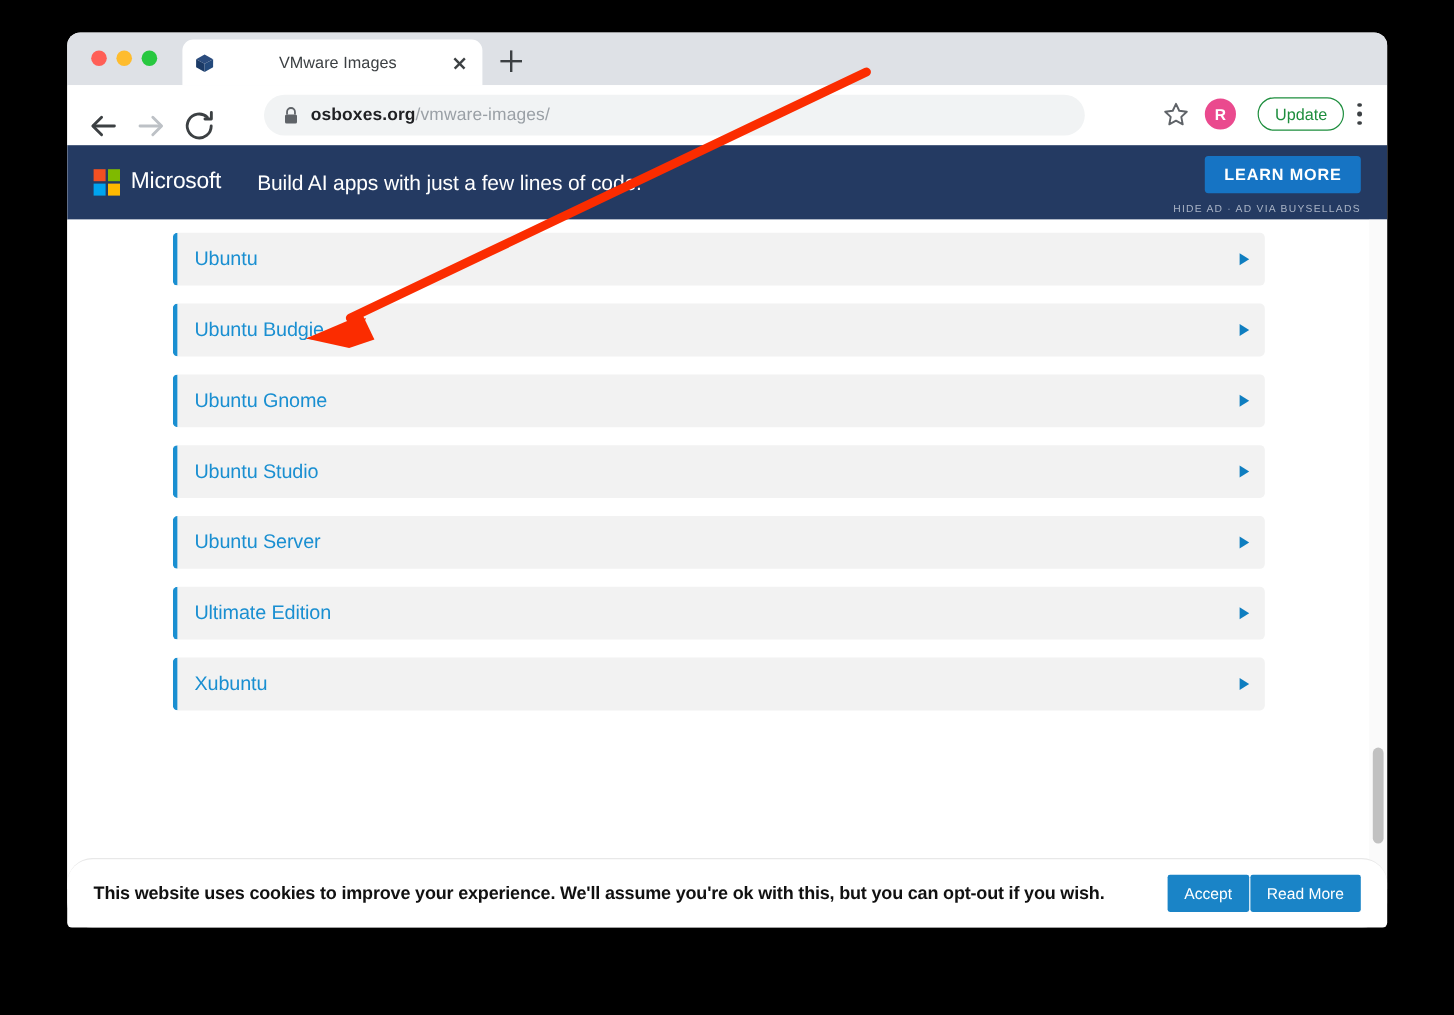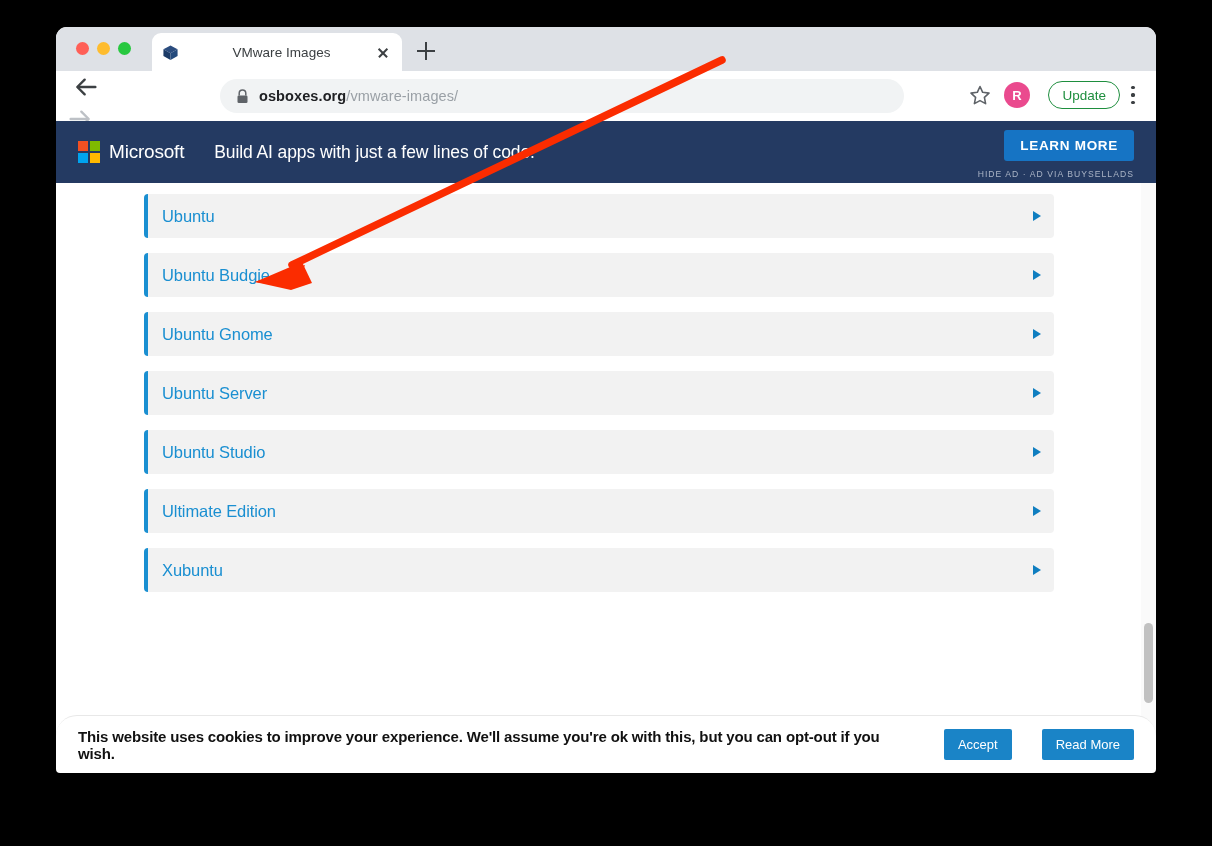--- a/index.html
+++ b/index.html
@@ -99,22 +99,21 @@
   }
   #new-tab-button::before { left: 5px; top: 13.2px; width: 18px; height: 1.8px; }
   #new-tab-button::after  { left: 13.1px; top: 5px; width: 1.8px; height: 18px; }
 
   
   #toolbar {
     position: relative;
     height: 50px;
     background: #ffffff;
     display: flex;
-    align-items: flex-start;
-    flex-direction: column;
+    align-items: flex-end;
   }
   .nav-btn {
     width: 32px; height: 32px;
     margin-left: 8px;
     position: relative;
     flex: none;
   }
   .nav-btn:first-child { margin-left: 14px; }
   .nav-btn svg { display: block; }
 
@@ -323,21 +322,21 @@
     font-size: 15px;
     font-weight: 700;
     color: #111111;
     letter-spacing: -0.15px;
   }
   .cookie-btn {
     background: #1a84c7;
     color: #ffffff;
     font-size: 13px;
     padding: 8px 14px;
-    margin-left: 30px;
+    margin-left: 1px;
     border-radius: 2px;
     flex: none;
   }
 
   
   #annotation-arrow {
     position: absolute;
     left: 0; top: 0;
     width: 1212px; height: 846px;
     pointer-events: none;
@@ -439,25 +438,25 @@
       </div>
       <div class="os-item">
         <span class="os-item-label">Ubuntu Budgie</span>
         <span class="os-item-arrow"></span>
       </div>
       <div class="os-item">
         <span class="os-item-label">Ubuntu Gnome</span>
         <span class="os-item-arrow"></span>
       </div>
       <div class="os-item">
+        <span class="os-item-label">Ubuntu Studio</span>
+        <span class="os-item-arrow"></span>
+      </div>
+      <div class="os-item">
         <span class="os-item-label">Ubuntu Server</span>
-        <span class="os-item-arrow"></span>
-      </div>
-      <div class="os-item">
-        <span class="os-item-label">Ubuntu Studio</span>
         <span class="os-item-arrow"></span>
       </div>
       <div class="os-item">
         <span class="os-item-label">Ultimate Edition</span>
         <span class="os-item-arrow"></span>
       </div>
       <div class="os-item">
         <span class="os-item-label">Xubuntu</span>
         <span class="os-item-arrow"></span>
       </div>

